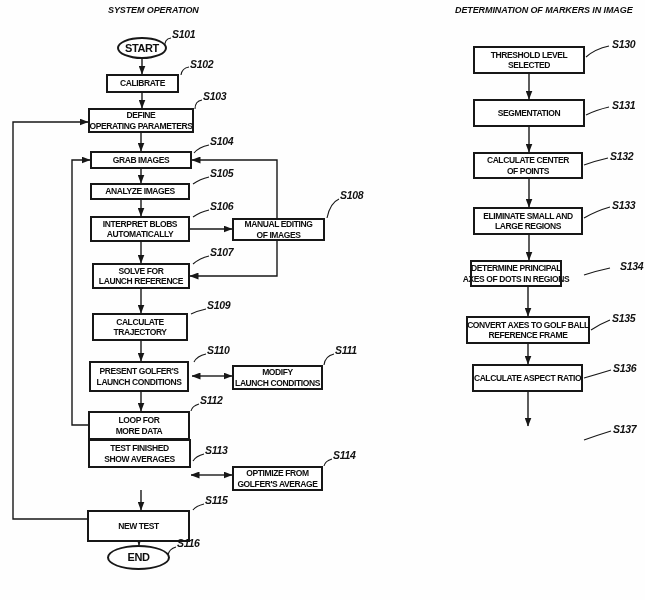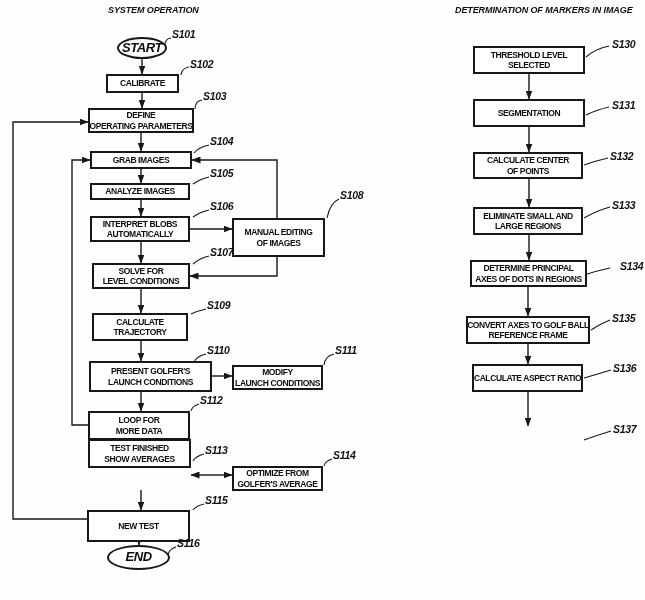--- a/index.html
+++ b/index.html
@@ -7,21 +7,21 @@
     position:relative;width:645px;height:600px;background:#fefefe;overflow:hidden;
     font-family:"Liberation Sans", sans-serif;color:#0f0f0f;
   }
   .wires{position:absolute;left:0;top:0;}
   .node{
     position:absolute;box-sizing:border-box;border:2px solid #171717;background:#fff;
     display:flex;align-items:center;justify-content:center;text-align:center;
     font-size:8.5px;font-weight:bold;line-height:10.5px;letter-spacing:-0.4px;
     white-space:pre;color:#0d0d0d;
   }
-  .oval{border-radius:50%;font-size:13px;font-style:italic;}
+  .oval{border-radius:50%;font-size:11px;}
   .tag{
     position:absolute;font-size:10.5px;font-weight:bold;font-style:italic;
     letter-spacing:-0.3px;color:#111;white-space:nowrap;
   }
   .chart-title{
     position:absolute;font-size:9px;font-weight:bold;font-style:italic;
     letter-spacing:-0.1px;color:#0d0d0d;white-space:nowrap;
   }
 </style>
 </head>
@@ -108,26 +108,26 @@
 
   <div class="node oval" style="left:117px;top:37px;width:50px;height:22px">START</div>
   <div class="node" style="left:106px;top:74px;width:73px;height:19px">CALIBRATE</div>
   <div class="node" style="left:88px;top:108px;width:106px;height:25px">DEFINE
 OPERATING PARAMETERS</div>
   <div class="node" style="left:90px;top:151px;width:102px;height:18px">GRAB IMAGES</div>
   <div class="node" style="left:90px;top:183px;width:100px;height:17px">ANALYZE IMAGES</div>
   <div class="node" style="left:90px;top:216px;width:100px;height:26px">INTERPRET BLOBS
 AUTOMATICALLY</div>
   <div class="node" style="left:92px;top:263px;width:98px;height:26px">SOLVE FOR
-LEVEL CONDITIONS</div>
-  <div class="node" style="left:232px;top:218px;width:93px;height:39px">MANUAL EDITING
+LAUNCH REFERENCE</div>
+  <div class="node" style="left:232px;top:218px;width:93px;height:23px">MANUAL EDITING
 OF IMAGES</div>
   <div class="node" style="left:92px;top:313px;width:96px;height:28px">CALCULATE
 TRAJECTORY</div>
-  <div class="node" style="left:89px;top:361px;width:123px;height:31px">PRESENT GOLFER'S
+  <div class="node" style="left:89px;top:361px;width:100px;height:31px">PRESENT GOLFER'S
 LAUNCH CONDITIONS</div>
   <div class="node" style="left:232px;top:365px;width:91px;height:25px">MODIFY
 LAUNCH CONDITIONS</div>
   <div class="node" style="left:88px;top:411px;width:102px;height:29px">LOOP FOR
 MORE DATA</div>
   <div class="node" style="left:88px;top:439px;width:103px;height:29px">TEST FINISHED
 SHOW AVERAGES</div>
   <div class="node" style="left:232px;top:466px;width:91px;height:25px">OPTIMIZE FROM
 GOLFER'S AVERAGE</div>
   <div class="node" style="left:87px;top:510px;width:103px;height:32px">NEW TEST</div>
@@ -150,21 +150,21 @@
   <div class="tag" style="left:205px;top:494px">S115</div>
   <div class="tag" style="left:177px;top:537px">S116</div>
 
   <div class="node" style="left:473px;top:46px;width:112px;height:28px">THRESHOLD LEVEL
 SELECTED</div>
   <div class="node" style="left:473px;top:99px;width:112px;height:28px">SEGMENTATION</div>
   <div class="node" style="left:473px;top:152px;width:110px;height:27px">CALCULATE CENTER
 OF POINTS</div>
   <div class="node" style="left:473px;top:207px;width:110px;height:28px">ELIMINATE SMALL AND
 LARGE REGIONS</div>
-  <div class="node" style="left:470px;top:260px;width:117px;height:27px">DETERMINE PRINCIPAL
+  <div class="node" style="left:470px;top:260px;width:92px;height:27px">DETERMINE PRINCIPAL
 AXES OF DOTS IN REGIONS</div>
   <div class="node" style="left:466px;top:316px;width:124px;height:28px">CONVERT AXES TO GOLF BALL
 REFERENCE FRAME</div>
   <div class="node" style="left:472px;top:364px;width:111px;height:28px">CALCULATE ASPECT RATIO</div>
 
   <div class="tag" style="left:612px;top:38px">S130</div>
   <div class="tag" style="left:612px;top:99px">S131</div>
   <div class="tag" style="left:610px;top:150px">S132</div>
   <div class="tag" style="left:612px;top:199px">S133</div>
   <div class="tag" style="left:620px;top:260px">S134</div>

